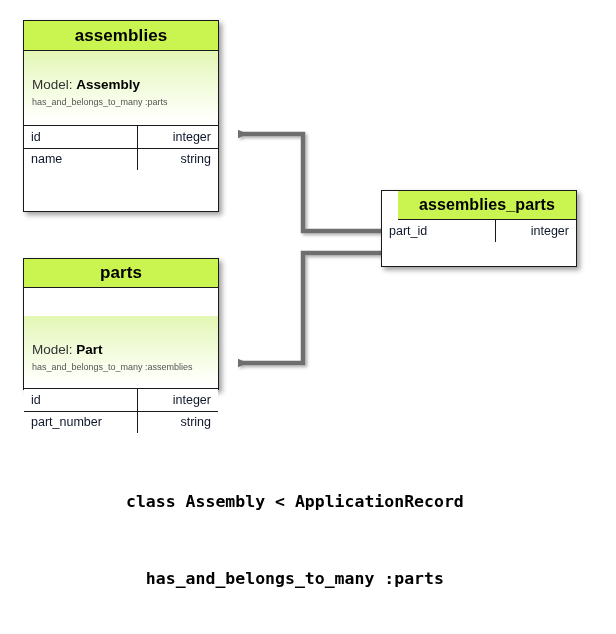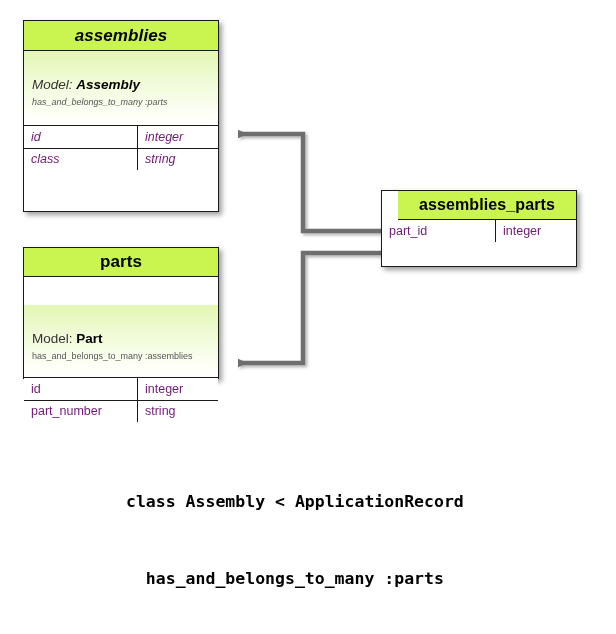--- a/index.html
+++ b/index.html
@@ -81,38 +81,38 @@
     border-collapse: collapse;
     table-layout: fixed;
   }
   .attr-table tr { height: 22px; }
   .attr-table td {
     box-sizing: border-box;
     border-top: 1px solid #1a1a1a;
     border-right: 1px solid #1a1a1a;
     padding: 0 7px;
     font-size: 12.5px;
-    color: #701a75;
+    color: #0f172a;
     background: #ffffff;
     white-space: nowrap;
     overflow: hidden;
   }
   .attr-table tr:first-child td { border-top: none; }
-  .attr-table td:last-child { border-right: none; }
+  .attr-table td:last-child { border-right: none; text-align: right; }
   .attr-table .col-name { width: 58.5%; }
 
   
   #entity-assemblies {
-    left: 23px; top: 20px; width: 196px; height: 192px; font-style: italic;
+    left: 23px; top: 20px; width: 196px; height: 192px;
   }
   #entity-assemblies .entity-header { height: 30px; line-height: 29px; font-size: 17px; }
   #entity-assemblies .entity-body   { height: 75px; }
 
   #entity-parts {
-    left: 23px; top: 247px; width: 196px; height: 132px;
+    left: 23px; top: 258px; width: 196px; height: 132px;
   }
   #entity-parts .entity-header { height: 29px; line-height: 28px; font-size: 17px; }
   #entity-parts .entity-body   { height: 73px; margin-top: 28px; }
 
   #entity-assemblies-parts {
     left: 381px; top: 190px; width: 196px; height: 77px;
   }
   #entity-assemblies-parts .entity-header { height: 29px; line-height: 28px; font-size: 16px; margin-left: 16px; }
 
   
@@ -161,21 +161,21 @@
       </div>
       <div class="assoc-line">has_and_belongs_to_many :parts</div>
     </div>
     <table class="attr-table">
       <tbody>
         <tr>
           <td class="col-name">id</td>
           <td class="col-type">integer</td>
         </tr>
         <tr>
-          <td class="col-name">class</td>
+          <td class="col-name">name</td>
           <td class="col-type">string</td>
         </tr>
       </tbody>
     </table>
   </div>
 
   <div class="entity" id="entity-parts">
     <div class="entity-header">parts</div>
     <div class="entity-body">
       <div class="model-line">

